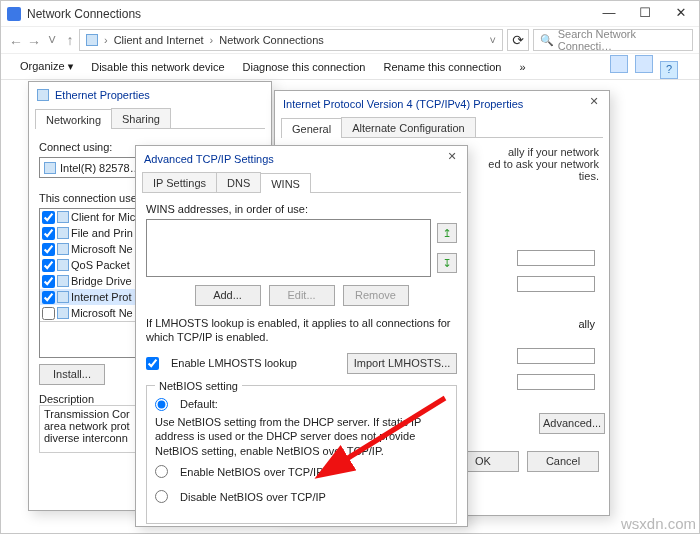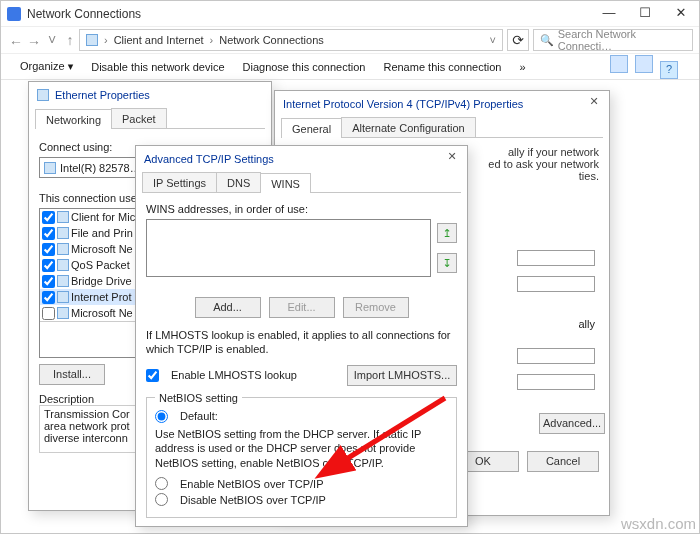--- a/index.html
+++ b/index.html
@@ -104,21 +104,21 @@
   </div>
 </div>
 
 <div id="dlg-eth" class="dialog">
   <div class="dialog-title">
     <span class="miniicon" style="margin-right:6px"></span>
     <span>Ethernet Properties</span>
   </div>
   <div class="tabs">
     <div class="tab active">Networking</div>
-    <div class="tab">Packet</div>
+    <div class="tab">Sharing</div>
   </div>
   <div class="dlg-body">
     <div style="margin:4px 0">Connect using:</div>
     <div style="border:1px solid #888;height:21px;display:flex;align-items:center;padding:0 4px;background:#fff;">
       <span class="miniicon" style="margin-right:4px"></span>
       <span>Intel(R) 82578…</span>
     </div>
     <div style="margin:14px 0 4px">This connection uses:</div>
     <div class="conn-list">
       <div class="item">
@@ -216,21 +216,21 @@
       <div class="winslist" style="flex:1"></div>
       <div style="display:flex;flex-direction:column;gap:10px;justify-content:center">
         <div class="vbtn">
             <span class="green">↥</span>
           </div>
         <div class="vbtn">
             <span class="green">↧</span>
           </div>
       </div>
     </div>
-    <div style="display:flex;gap:8px;justify-content:center;margin-top:20px">
+    <div style="display:flex;gap:8px;justify-content:center;margin-top:8px">
       <span class="btn">Add...</span>
       <span class="btn dis">Edit...</span>
       <span class="btn dis">Remove</span>
     </div>
     <div style="margin-top:10px;line-height:1.3">If LMHOSTS lookup is enabled, it applies to all connections for which TCP/IP is enabled.</div>
     <div style="display:flex;align-items:center;margin-top:8px;gap:10px">
       <label class="chk">
         <input type="checkbox" checked="" style="">
         <span>Enable LMHOSTS lookup</span>
       </label>
@@ -240,21 +240,21 @@
       <legend>NetBIOS setting</legend>
       <label class="chk">
         <input type="radio" name="nb" checked="" style="">
         <span>Default:</span>
       </label>
       <div class="indent" style="line-height:1.35;margin:2px 0 6px">Use NetBIOS setting from the DHCP server. If static IP address is used or the DHCP server does not provide NetBIOS setting, enable NetBIOS over TCP/IP.</div>
       <label class="chk" style="display:flex;margin:3px 0">
         <input type="radio" name="nb" style="">
         <span>Enable NetBIOS over TCP/IP</span>
       </label>
-      <label class="chk" style="display:flex;margin:3px 0">
+      <label class="chk" style="display:flex;margin:12px 0">
         <input type="radio" name="nb" style="">
         <span>Disable NetBIOS over TCP/IP</span>
       </label>
     </fieldset>
   </div>
 </div>
 
 <div class="arrow">
   <svg width="115" height="90">
     <defs>

